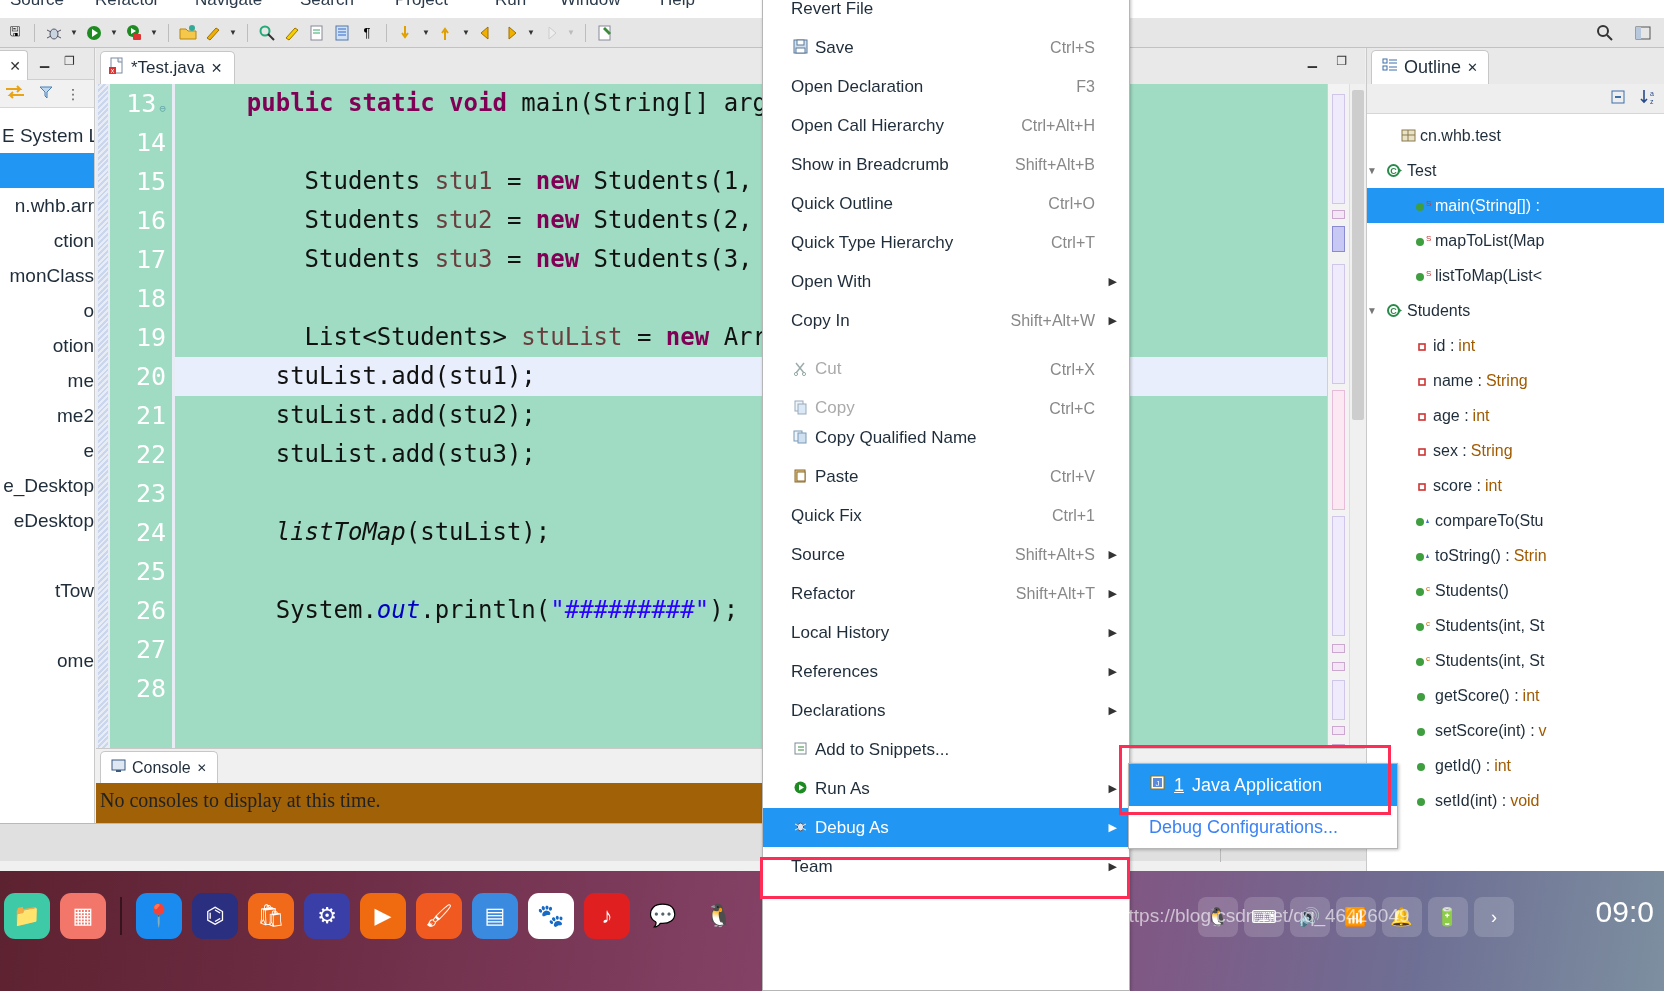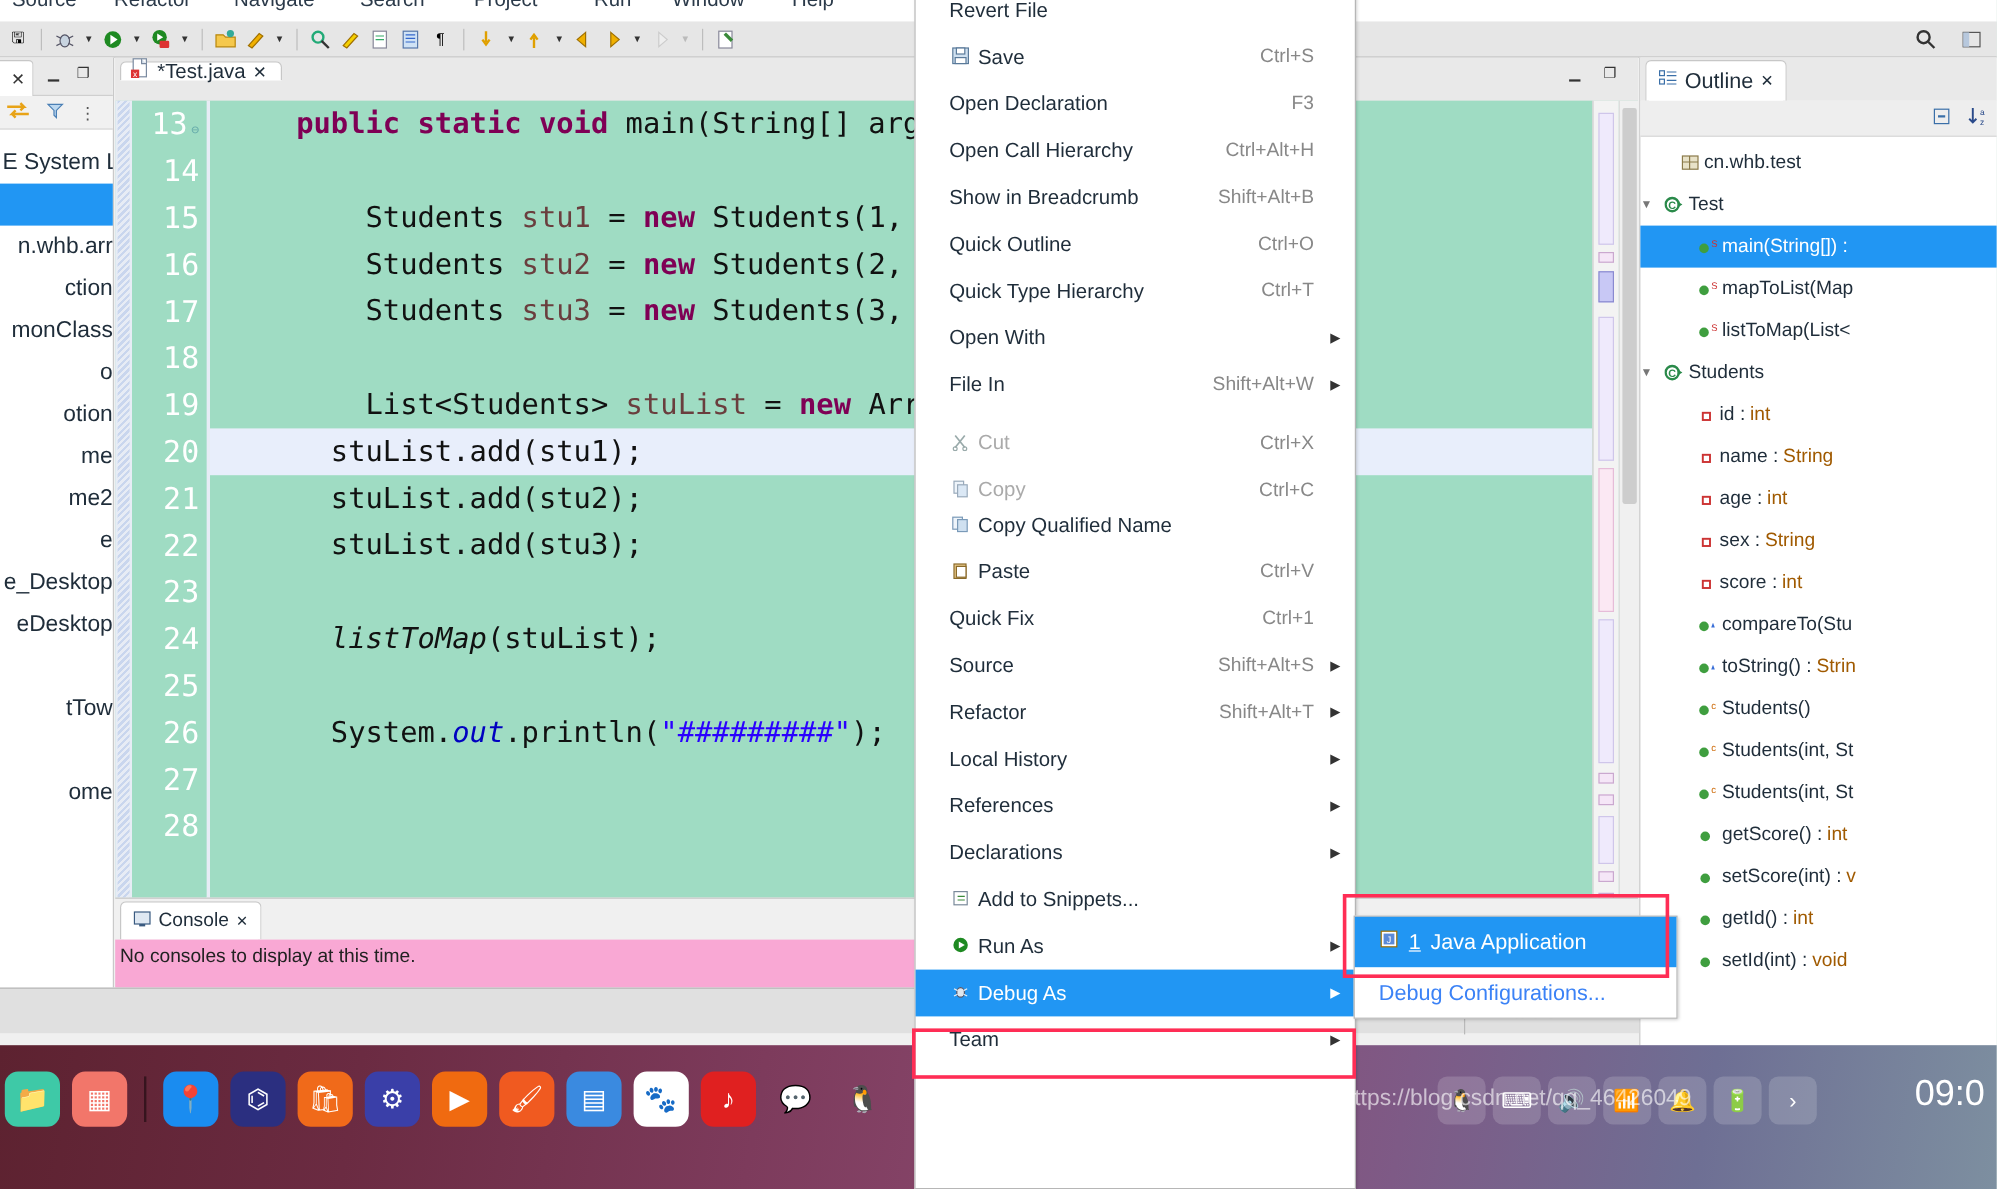--- a/index.html
+++ b/index.html
@@ -47,21 +47,21 @@
     height:28px; background:#f1f1f1; border-bottom:1px solid #d6d6d6;
     display:flex; align-items:center; gap:12px; padding-left:4px;
   }
   #expTree { padding-top:10px; font-size:19px; color:#1f2d3a;text-align:right; }
   .trow { height:35px; line-height:35px; white-space:nowrap; overflow:hidden; padding-left:2px; }
   .trow.sel { background:#2196f3; color:#fff; }
   
   #editor { position:absolute; left:96px; top:48px; width:1269px; height:700px; }
   #edTabs { height:36px; background:#e9e9e9; position:relative; }
   #edTab {
-    position:absolute; left:4px; top:3px; height:16px; padding:0 12px 0 8px;
+    position:absolute; left:4px; top:3px; height:33px; padding:0 12px 0 8px;
     background:#fff; border:1px solid #c7c7c7; border-bottom:none;
     border-radius:5px 5px 0 0; display:flex; align-items:center; gap:6px;
     font-size:17px; color:#1f2d3a; white-space:nowrap;
   }
   #edBody { position:absolute; left:0; top:36px; right:0; bottom:0; background:#9fdcc3; display:flex; }
   #edMarker { width:14px; background:#e7ecf5; position:relative; }
   #edMarker .stripe { position:absolute; left:2px; top:0; bottom:0; width:10px;
      background:repeating-linear-gradient(135deg,#c9d6ee 0 2px,#e7ecf5 2px 4px); }
   #edGutter { width:62px; background:#9fdcc3; text-align:right; padding-right:6px; position:relative; }
   #edGutter .ln { height:39px; line-height:39px; color:#fff; font-family:"DejaVu Sans Mono", monospace; font-size:25px; }
@@ -78,21 +78,21 @@
   .fld { color:#0000c0; }
   #edOverview { width:22px; background:#f3f3f3; border-left:1px solid #d0d0d0; position:relative; }
   #edOverview .mk { position:absolute; left:4px; width:13px; height:9px; border:1px solid #caa8cf; background:#f5e6f7; }
   #edVscroll { width:16px; background:#f0f0f0; position:relative; border-left:1px solid #ddd; }
   #edVscroll .thumb { position:absolute; left:2px; top:6px; width:12px; height:330px; background:#cdcdcd; border-radius:2px; }
   
   #console { position:absolute; left:96px; top:748px; width:1269px; height:75px; background:#f0f0f0; border-top:1px solid #c9c9c9; }
   #conTab { position:absolute; left:4px; top:2px; height:32px; padding:0 10px; background:#fff;
       border:1px solid #c7c7c7; border-bottom:none; border-radius:5px 5px 0 0;
       display:flex; align-items:center; gap:6px; font-size:16px; color:#1f2d3a; }
-  #conBody { position:absolute; left:0; top:34px; right:0; bottom:0; background:#f9a8d4; padding:6px 4px; font-size:16px; color:#222; }
+  #conBody { position:absolute; left:0; top:34px; right:0; bottom:0; background:#a16207; padding:6px 4px; font-size:20px; color:#222;font-family:Liberation Serif, serif; }
   
   #outline { position:absolute; left:1366px; top:48px; width:298px; height:823px; background:#fff; border-left:1px solid #c9c9c9; }
   #outTabs { height:36px; background:#e9e9e9; position:relative; }
   #outTab { position:absolute; left:4px; top:2px; height:34px; padding:0 10px; background:#fff;
       border:1px solid #c7c7c7; border-bottom:none; border-radius:5px 5px 0 0;
       display:flex; align-items:center; gap:6px; font-size:18px; color:#1f2d3a; }
   #outToolRow { height:30px; background:#eee; border-bottom:1px solid #d6d6d6; display:flex; align-items:center; justify-content:flex-end; gap:14px; padding-right:6px; }
   #outTree { padding-top:4px; font-size:16px; color:#1f2d3a; }
   .orow { height:35px; line-height:35px; white-space:nowrap; overflow:hidden; display:flex; align-items:center; gap:4px; }
   .orow.sel { background:#2196f3; color:#fff; }
@@ -707,21 +707,21 @@
     </div>
     <div class="mrow">
       <span>Quick Type Hierarchy</span>
       <span class="maccel">Ctrl+T</span>
     </div>
     <div class="mrow">
       <span>Open With</span>
       <span class="msub">▶</span>
     </div>
     <div class="mrow">
-      <span>File In</span>
+      <span>Copy In</span>
       <span class="maccel">Shift+Alt+W</span>
       <span class="msub">▶</span>
     </div>
     <div class="mrow hasicon disabled">
       <span class="micon"><svg width="15" height="15" viewBox="0 0 15 15">
           <line x1="3" y1="2" x2="11" y2="12" stroke="#9aa" stroke-width="1.4"></line>
           <line x1="11" y1="2" x2="3" y2="12" stroke="#9aa" stroke-width="1.4"></line>
           <circle cx="3" cy="13" r="1.6" fill="none" stroke="#9aa"></circle>
           <circle cx="11" cy="13" r="1.6" fill="none" stroke="#9aa"></circle>
         </svg></span>

